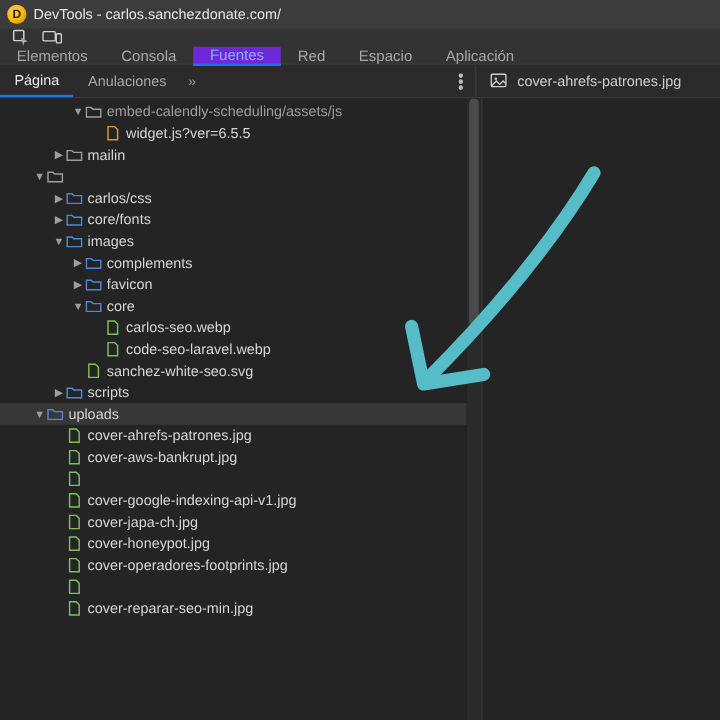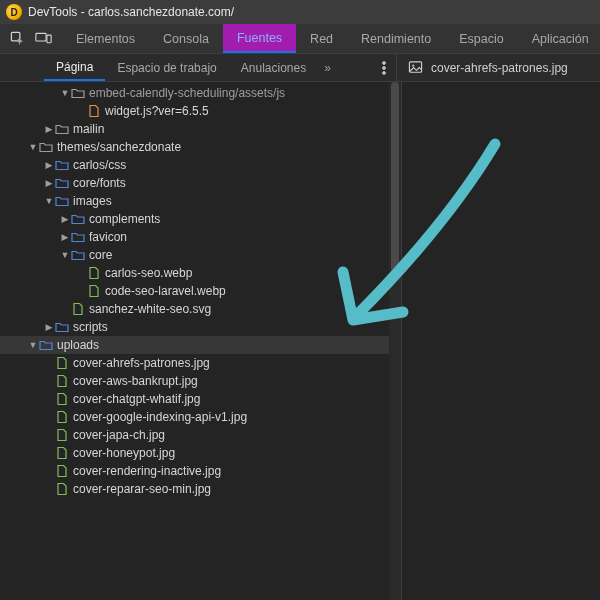--- a/index.html
+++ b/index.html
@@ -28,52 +28,52 @@
     font-size:10px; font-weight:700; color:#222;
   }
   .titlebar .title { color: #e6e6e6; font-size: 12px; }
   
   .tabstrip {
     height: 30px;
     background: #333333;
     border-bottom: 1px solid #3d3d3d;
     display: flex;
     align-items: stretch;
+    flex-direction: column;
   }
   .tabstrip .leading {
     display:flex; align-items:center; gap:10px; padding:0 10px;
   }
   .tabstrip .leading svg { display:block; }
   .tabs { display:flex; align-items:stretch; }
   .tab {
     padding: 0 14px;
     display:flex; align-items:center;
     color:#a8a8a8;
     cursor:pointer;
     font-size:12.5px;
   }
   .tab.active {
     color:#8ab4f8;
     border-bottom: 2px solid #1a73e8;
-    background:#a21caf;
+    background:#6d28d9;
   }
   
   .subbar {
     height: 28px;
     background: #2b2b2b;
     border-bottom: 1px solid #3d3d3d;
     display:flex;
     align-items:stretch;
   }
   .subbar-left {
     width: 397px;
     display:flex; align-items:stretch;
     border-right:1px solid #3d3d3d;
     position:relative;
-    padding-left:44px;
   }
   .subtab {
     padding:0 12px;
     display:flex;align-items:center;
     color:#a8a8a8;
     cursor:pointer;
     font-size:12px;
   }
   .subtab.active {
     color:#eaeaea;
@@ -158,31 +158,29 @@
         <rect x="1" y="2" width="12" height="9" rx="1"></rect>
         <rect x="14" y="4" width="5" height="9" rx="1"></rect>
       </svg>
     </span>
   </div>
   <div class="tabs">
     <div class="tab">Elementos</div>
     <div class="tab">Consola</div>
     <div class="tab active">Fuentes</div>
     <div class="tab">Red</div>
-    <div class="tab">Rendimiento</div>
     <div class="tab">Espacio</div>
     <div class="tab">Aplicación</div>
 
   </div>
 </div>
 
 <div class="subbar">
   <div class="subbar-left">
     <div class="subtab active">Página</div>
-    <div class="subtab">Espacio de trabajo</div>
     <div class="subtab">Anulaciones</div>
     <div class="chev">»</div>
     <div class="kebab">
       <svg width="4" height="14" viewBox="0 0 4 14" fill="#bdbdbd">
           <circle cx="2" cy="2" r="1.4"></circle>
           <circle cx="2" cy="7" r="1.4"></circle>
           <circle cx="2" cy="12" r="1.4"></circle>
         </svg>
     </div>
   </div>
@@ -232,21 +230,20 @@
           <span class="label">mailin</span>
         </div>
         <div class="row">
           <span class="pad" style="width:28px"></span>
           <span class="arrow">▼</span>
           <span class="ico ico-folder">
             <svg width="14" height="14" viewBox="0 0 14 14">
               <use href="#ic-folder"></use>
             </svg>
           </span>
-          <span class="label">themes/sanchezdonate</span>
         </div>
         <div class="row">
           <span class="pad" style="width:44px"></span>
           <span class="arrow">▶</span>
           <span class="ico ico-folder-blue">
             <svg width="14" height="14" viewBox="0 0 14 14">
               <use href="#ic-folder"></use>
             </svg>
           </span>
           <span class="label">carlos/css</span>
@@ -372,21 +369,20 @@
           <span class="label">cover-aws-bankrupt.jpg</span>
         </div>
         <div class="row">
           <span class="pad" style="width:44px"></span>
           <span class="arrow"></span>
           <span class="ico ico-file-green">
             <svg width="14" height="14" viewBox="0 0 14 14">
               <use href="#ic-file"></use>
             </svg>
           </span>
-          <span class="label">cover-chatgpt-whatif.jpg</span>
         </div>
         <div class="row">
           <span class="pad" style="width:44px"></span>
           <span class="arrow"></span>
           <span class="ico ico-file-green">
             <svg width="14" height="14" viewBox="0 0 14 14">
               <use href="#ic-file"></use>
             </svg>
           </span>
           <span class="label">cover-google-indexing-api-v1.jpg</span>
@@ -412,21 +408,30 @@
           <span class="label">cover-honeypot.jpg</span>
         </div>
         <div class="row">
           <span class="pad" style="width:44px"></span>
           <span class="arrow"></span>
           <span class="ico ico-file-green">
             <svg width="14" height="14" viewBox="0 0 14 14">
               <use href="#ic-file"></use>
             </svg>
           </span>
-          <span class="label">cover-rendering-inactive.jpg</span>
+          <span class="label">cover-operadores-footprints.jpg</span>
+        </div>
+        <div class="row">
+          <span class="pad" style="width:44px"></span>
+          <span class="arrow"></span>
+          <span class="ico ico-file-green">
+            <svg width="14" height="14" viewBox="0 0 14 14">
+              <use href="#ic-file"></use>
+            </svg>
+          </span>
         </div>
         <div class="row">
           <span class="pad" style="width:44px"></span>
           <span class="arrow"></span>
           <span class="ico ico-file-green">
             <svg width="14" height="14" viewBox="0 0 14 14">
               <use href="#ic-file"></use>
             </svg>
           </span>
           <span class="label">cover-reparar-seo-min.jpg</span>

